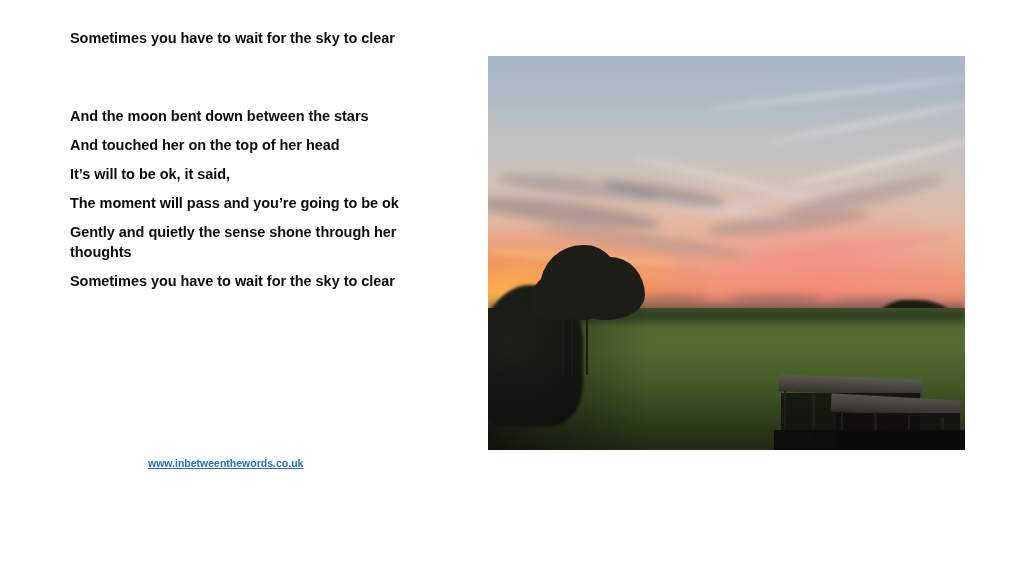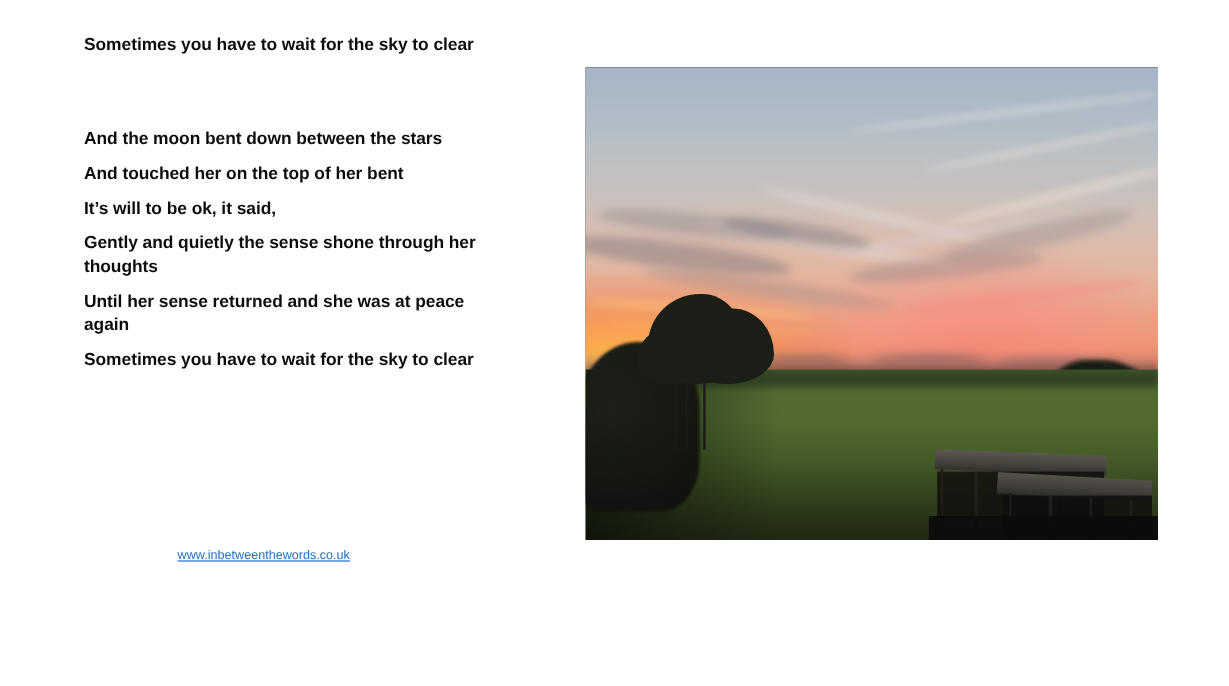--- a/index.html
+++ b/index.html
@@ -60,20 +60,21 @@
   
   .site-link {
     position: absolute;
     left: 148px;
     top: 457px;
     font-size: 10.5px;
     line-height: 13px;
     color: #1f6fc4;
     text-decoration: underline;
     white-space: nowrap;
+    font-weight: bold;
   }
 
   
   .photo-frame {
     position: absolute;
     left: 488px;
     top: 56px;
     width: 477px;
     height: 394px;
     overflow: hidden;
@@ -367,24 +368,24 @@
 <body>
 
 <div class="slide">
 
   <div class="text-col">
 
     <p class="poem-title">Sometimes you have to wait for the sky to clear</p>
 
     <div class="poem-body">
       <p class="poem-line">And the moon bent down between the stars</p>
-      <p class="poem-line">And touched her on the top of her bent</p>
+      <p class="poem-line">And touched her on the top of her head</p>
       <p class="poem-line">It’s will to be ok, it said,</p>
+      <p class="poem-line">The moment will pass and you’re going to be ok</p>
       <p class="poem-line">Gently and quietly the sense shone through her thoughts</p>
-      <p class="poem-line">Until her sense returned and she was at peace again</p>
       <p class="poem-line">Sometimes you have to wait for the sky to clear</p>
     </div>
   </div>
 
   <a class="site-link" href="#">www.inbetweenthewords.co.uk</a>
 
   <div class="photo-frame">
     <div class="photo">
 
       <div class="sky"></div>

